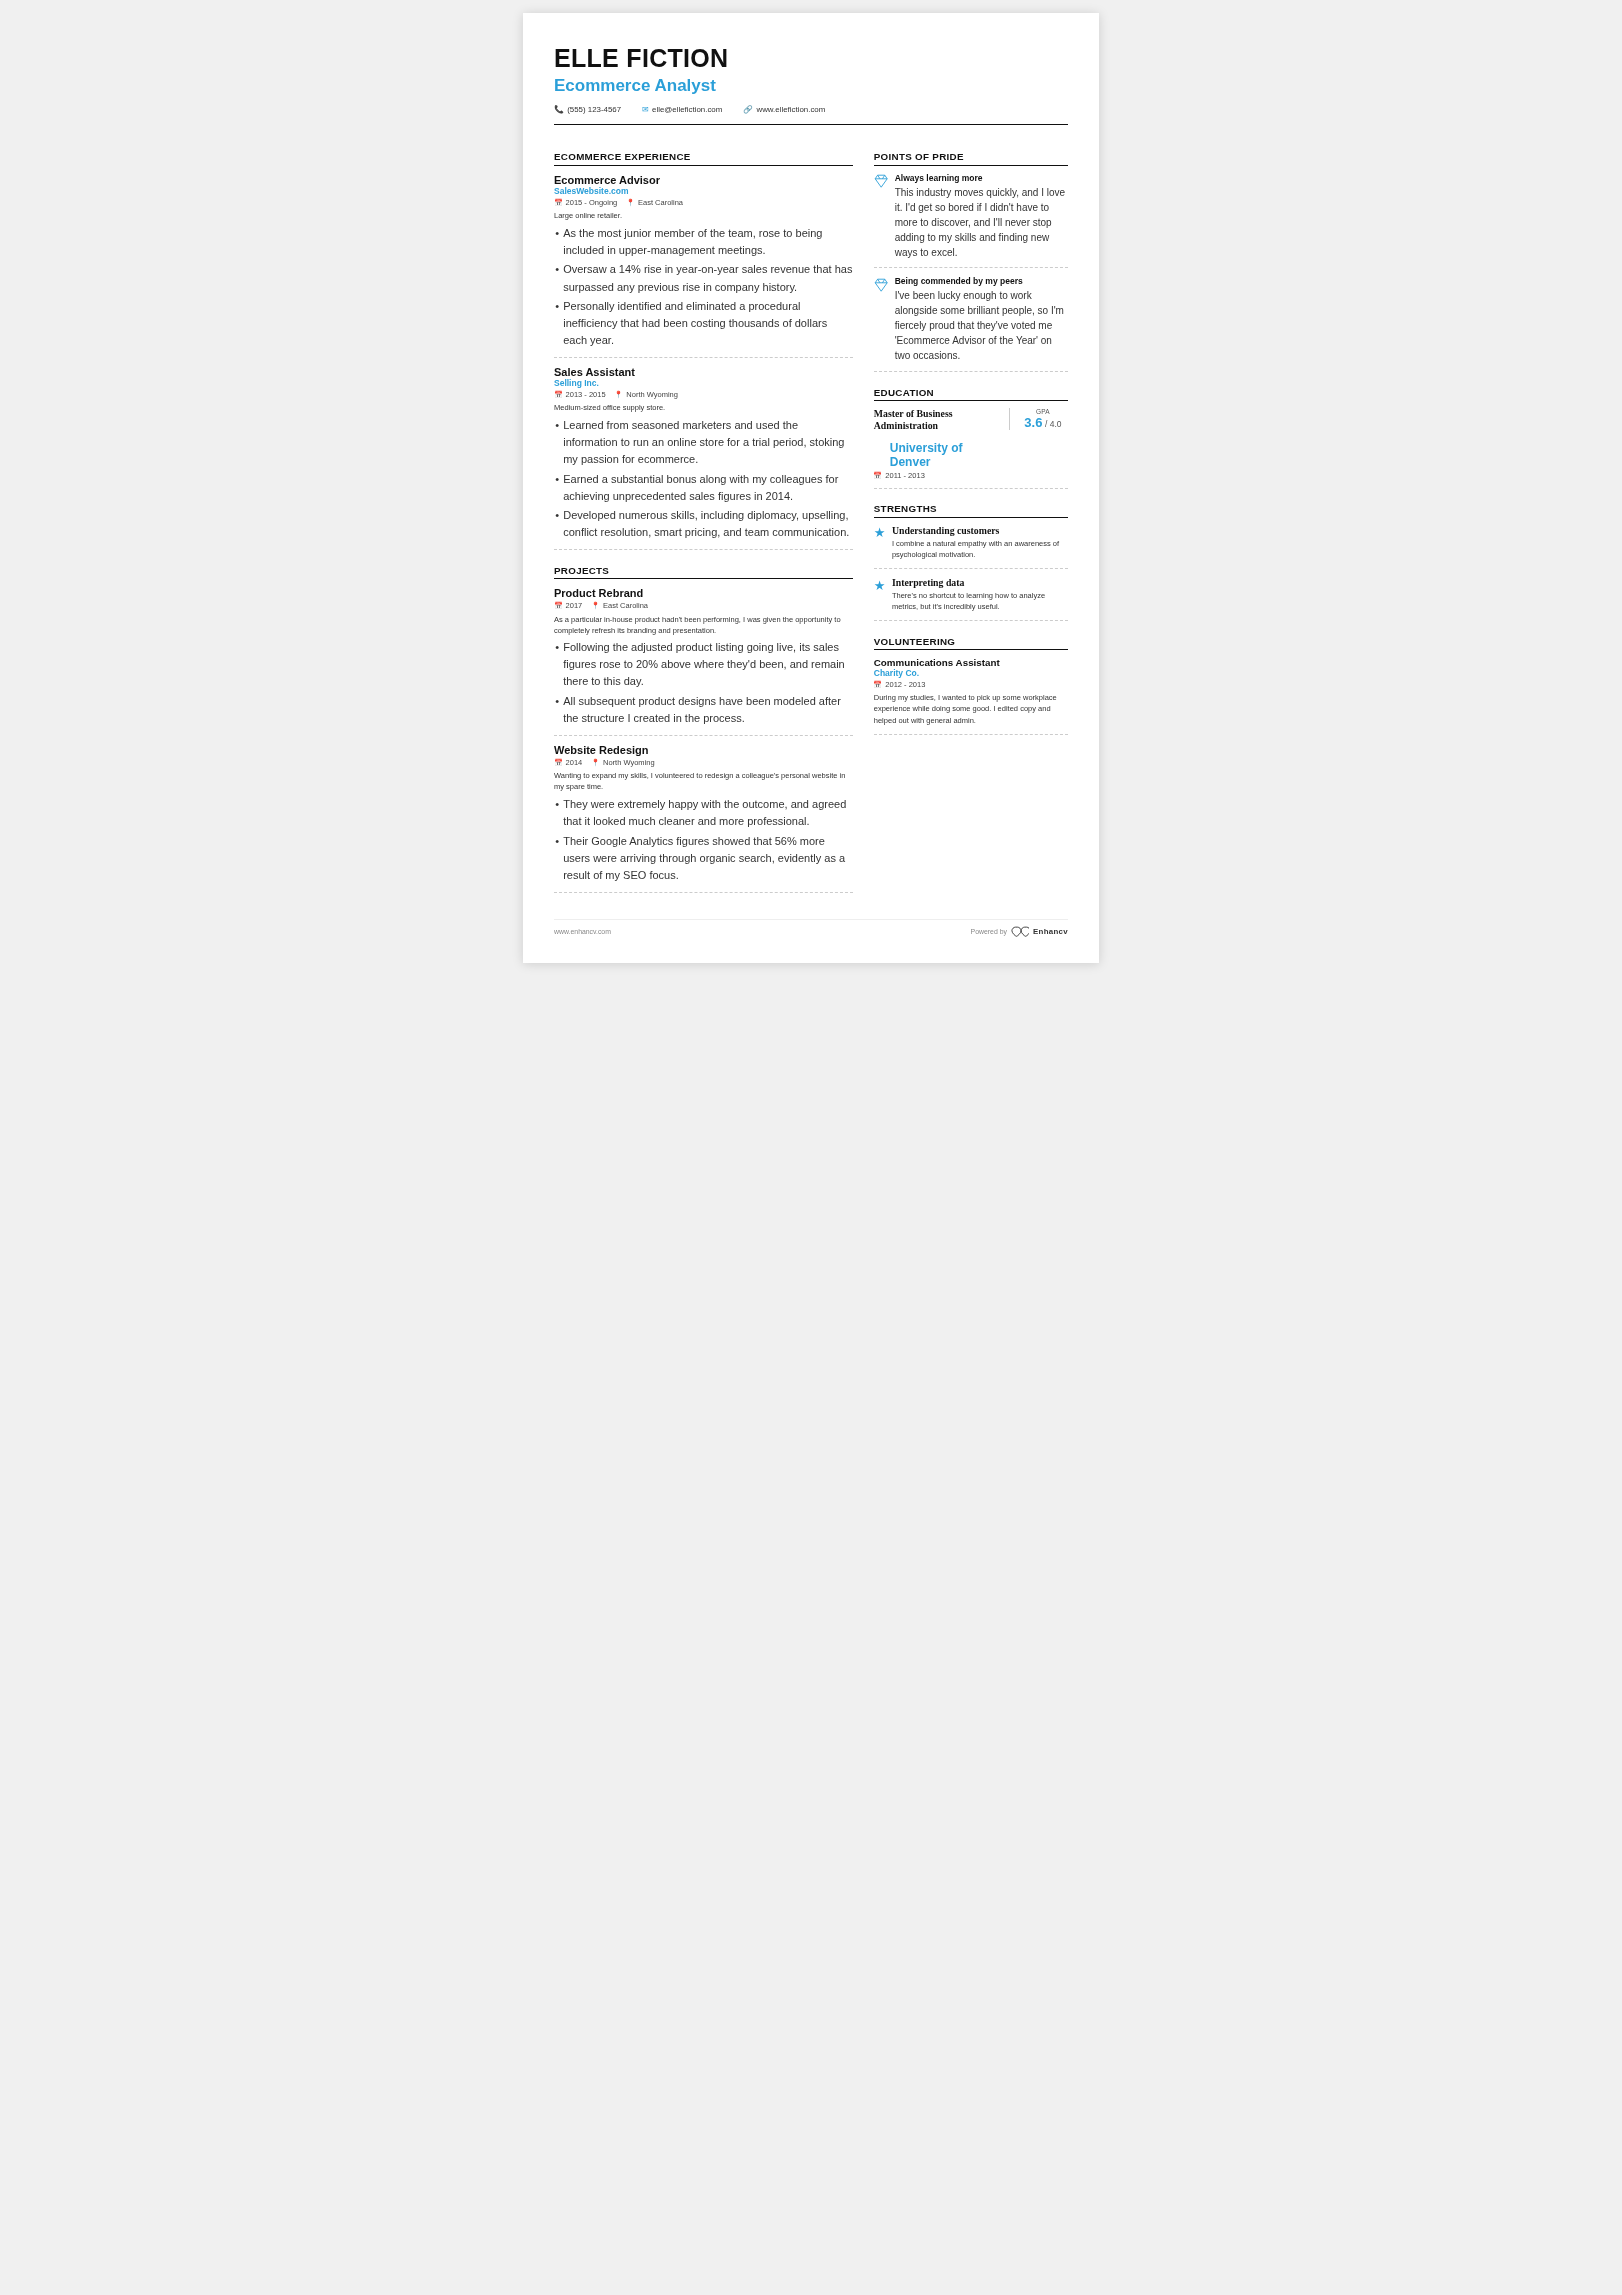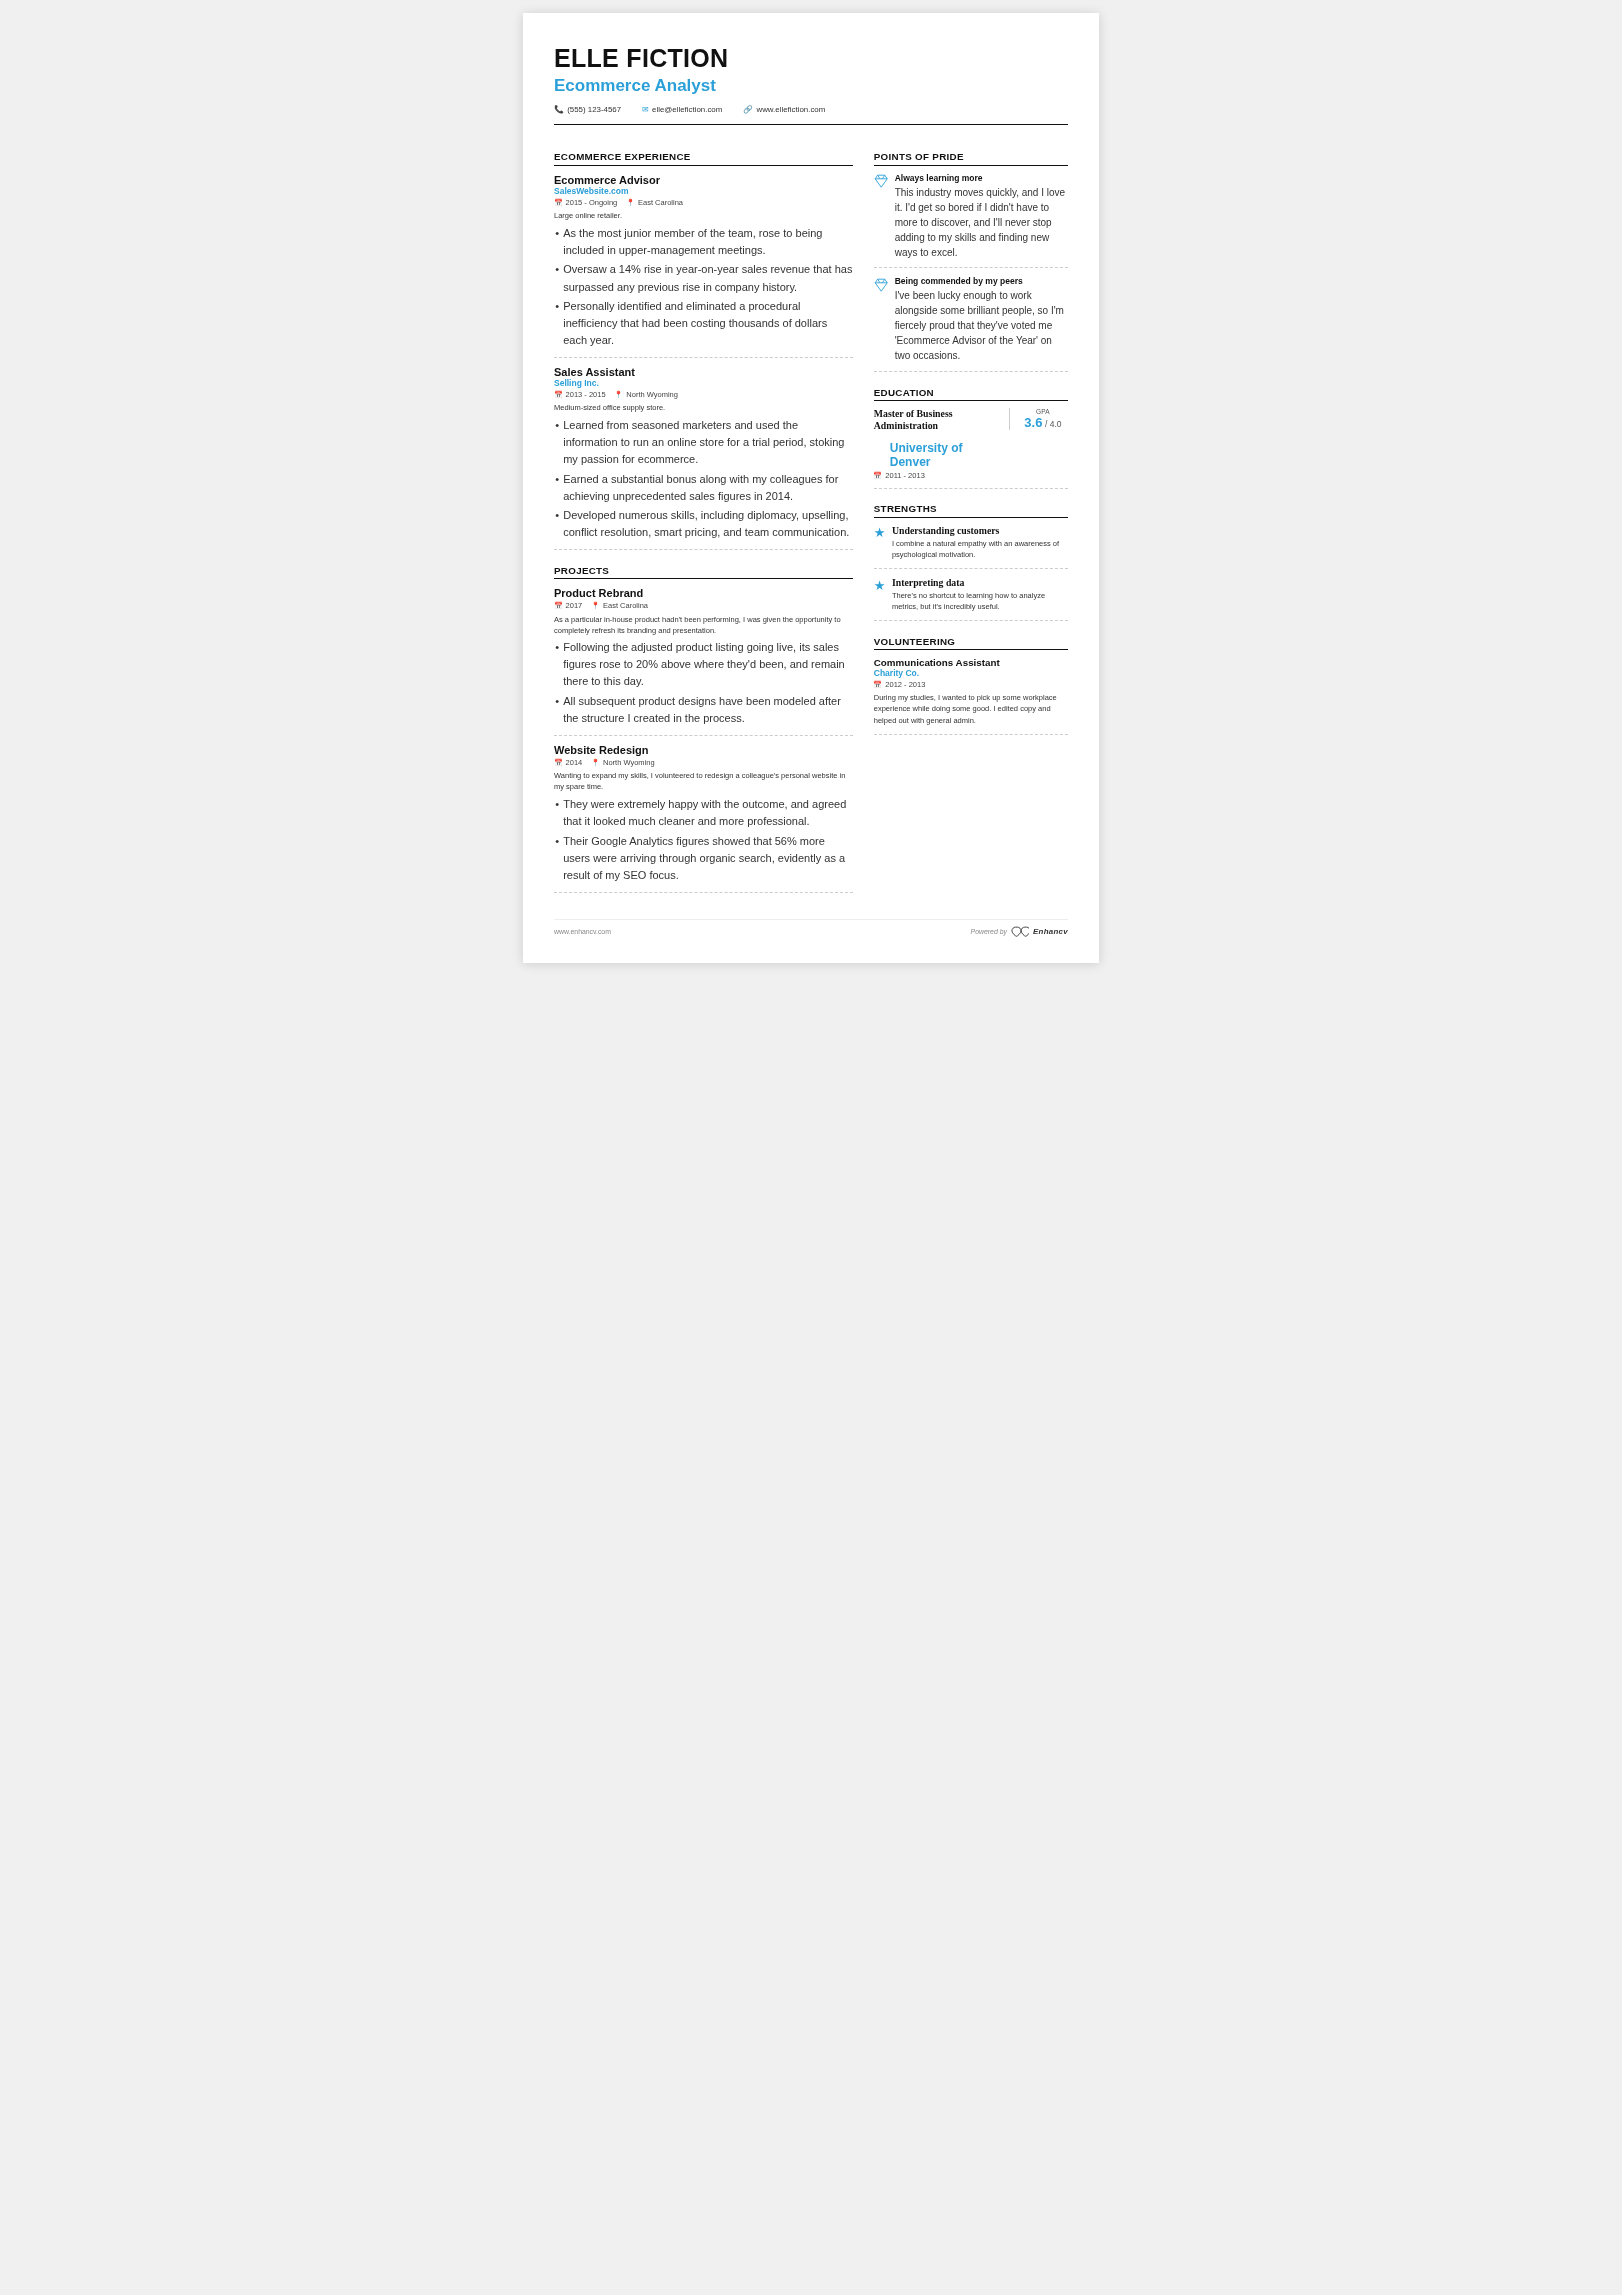--- a/index.html
+++ b/index.html
@@ -256,21 +256,20 @@
       font-size: 6.9px;
       color: #888;
       font-family: 'Arial', sans-serif;
     }
     .footer-brand {
       display: flex;
       align-items: center;
       gap: 3.9px;
       color: #888;
       font-size: 6.9px;
-      font-style: italic;
     }
     .enhancv-logo {
       font-size: 7.9px;
       font-weight: 700;
       color: #333;
       letter-spacing: 0.3px;
     }
   </style>
 </head>
 <body>

